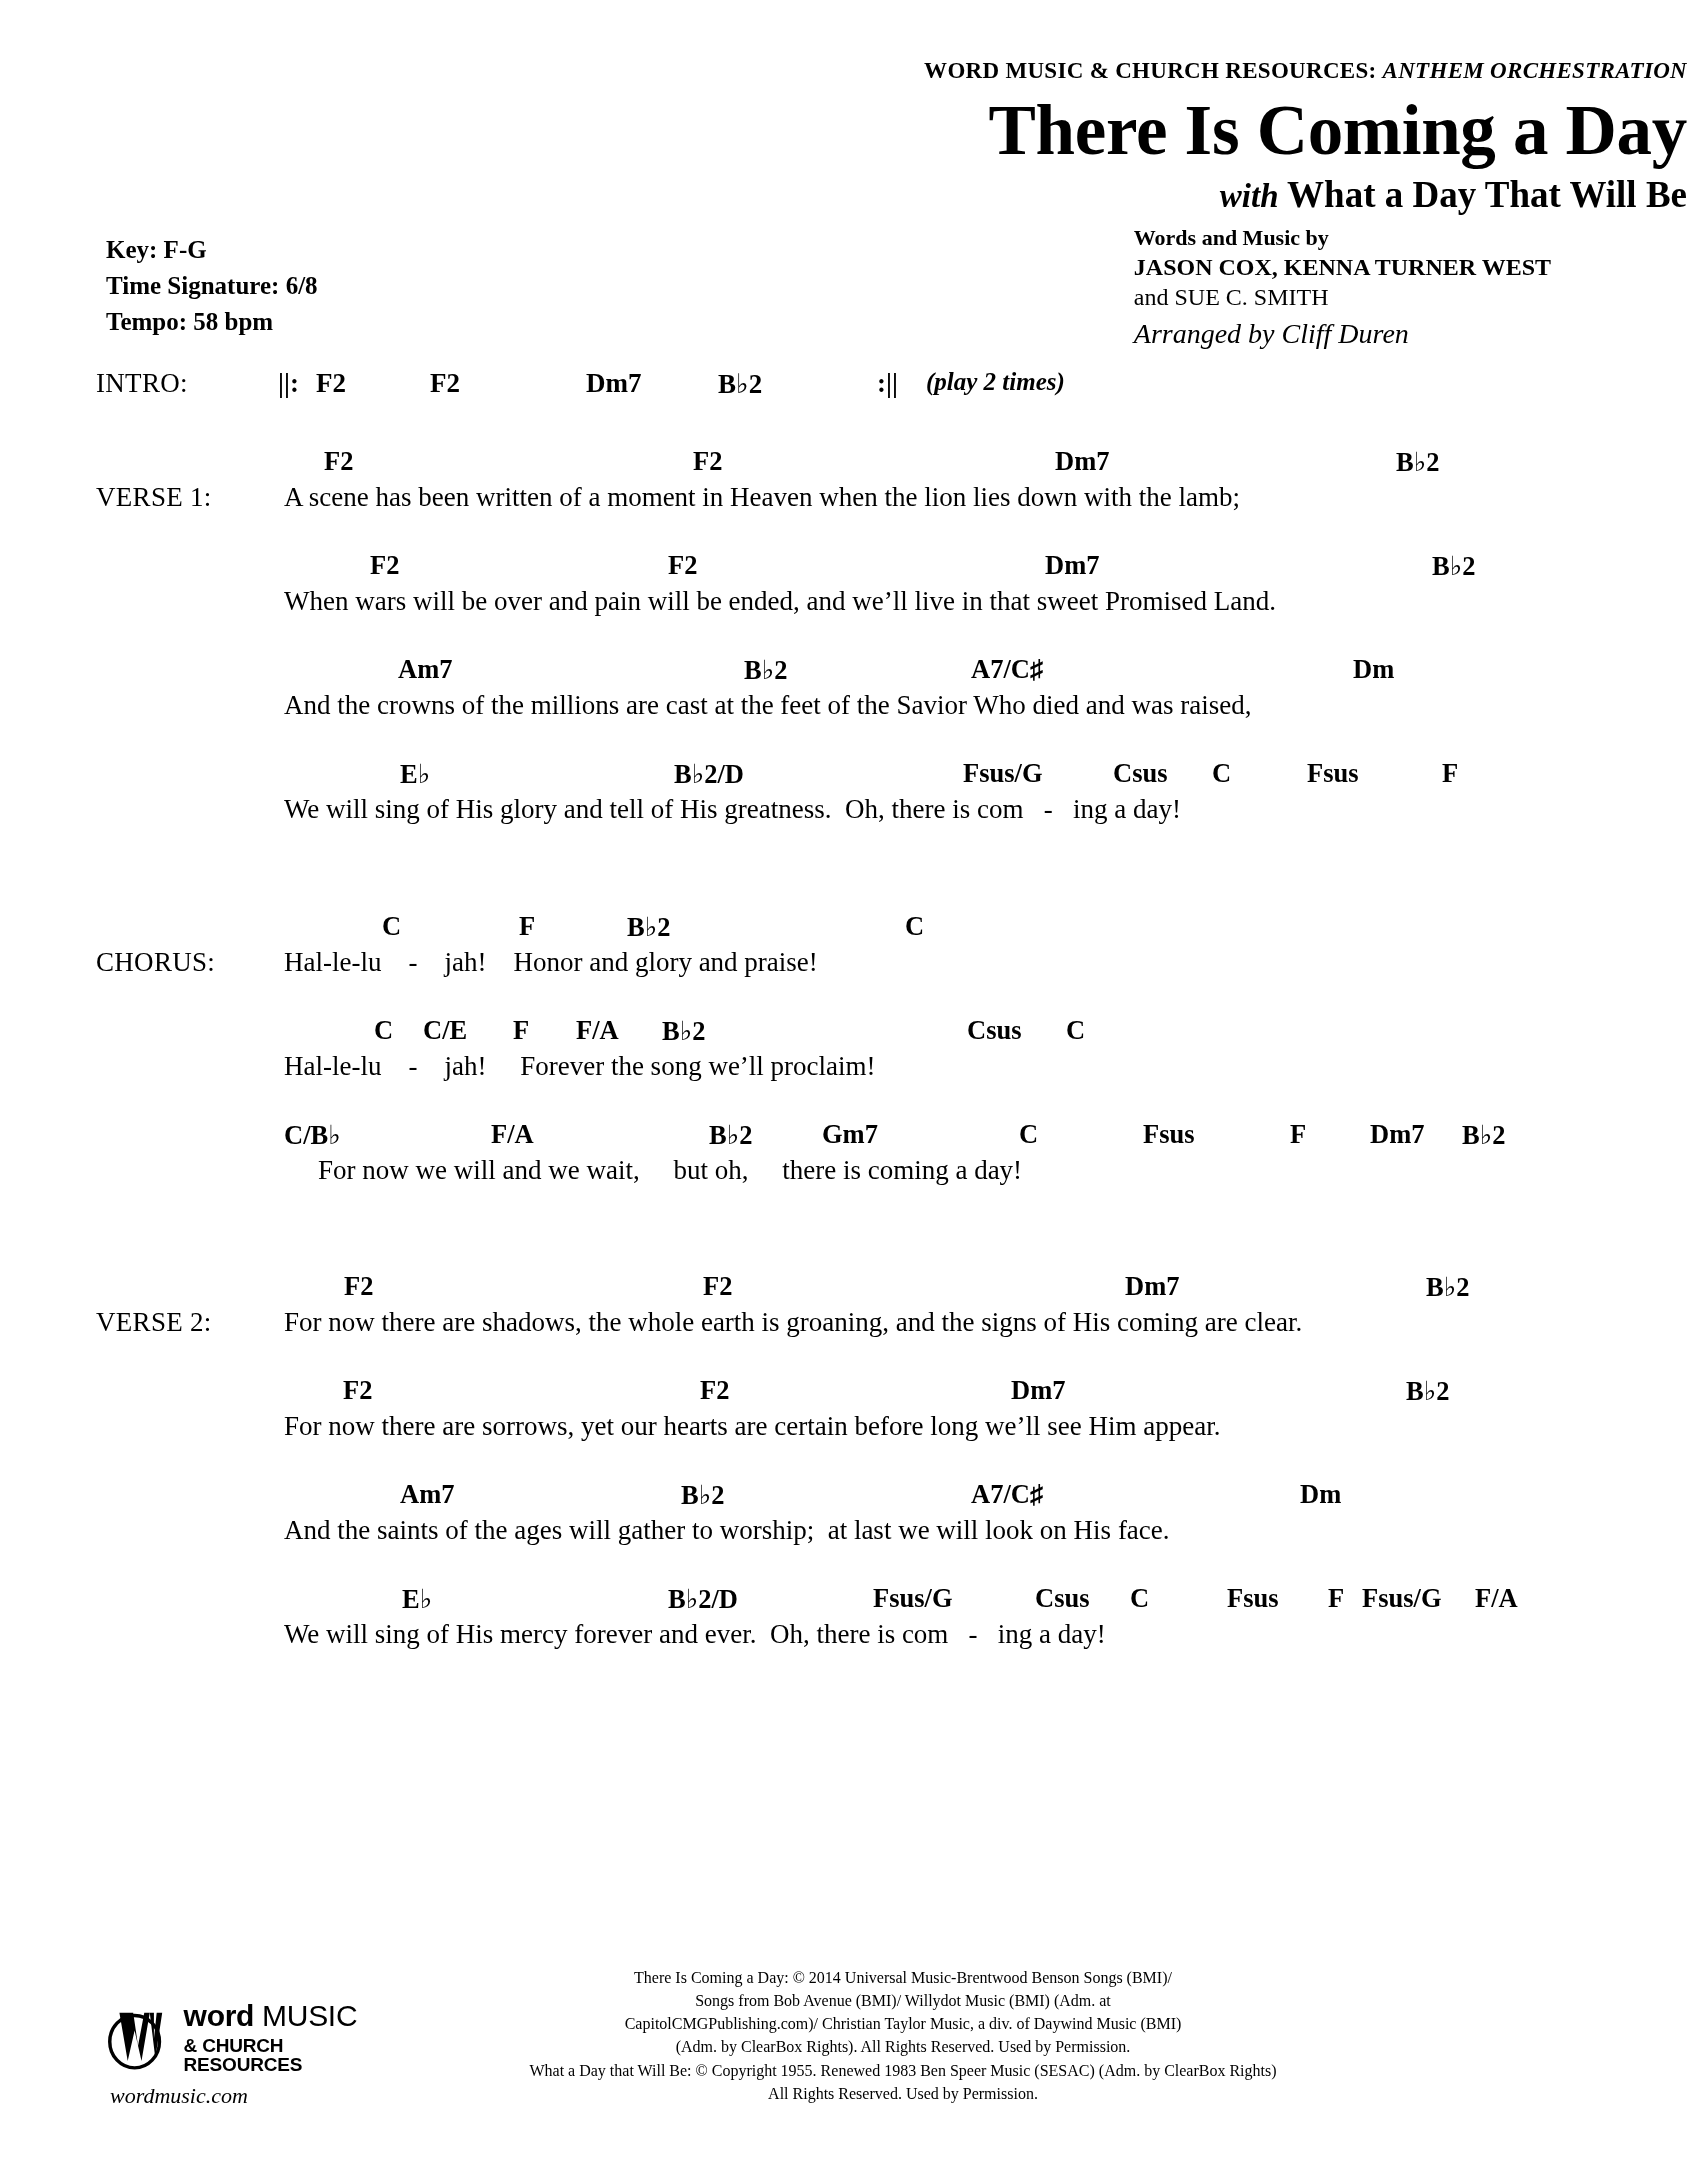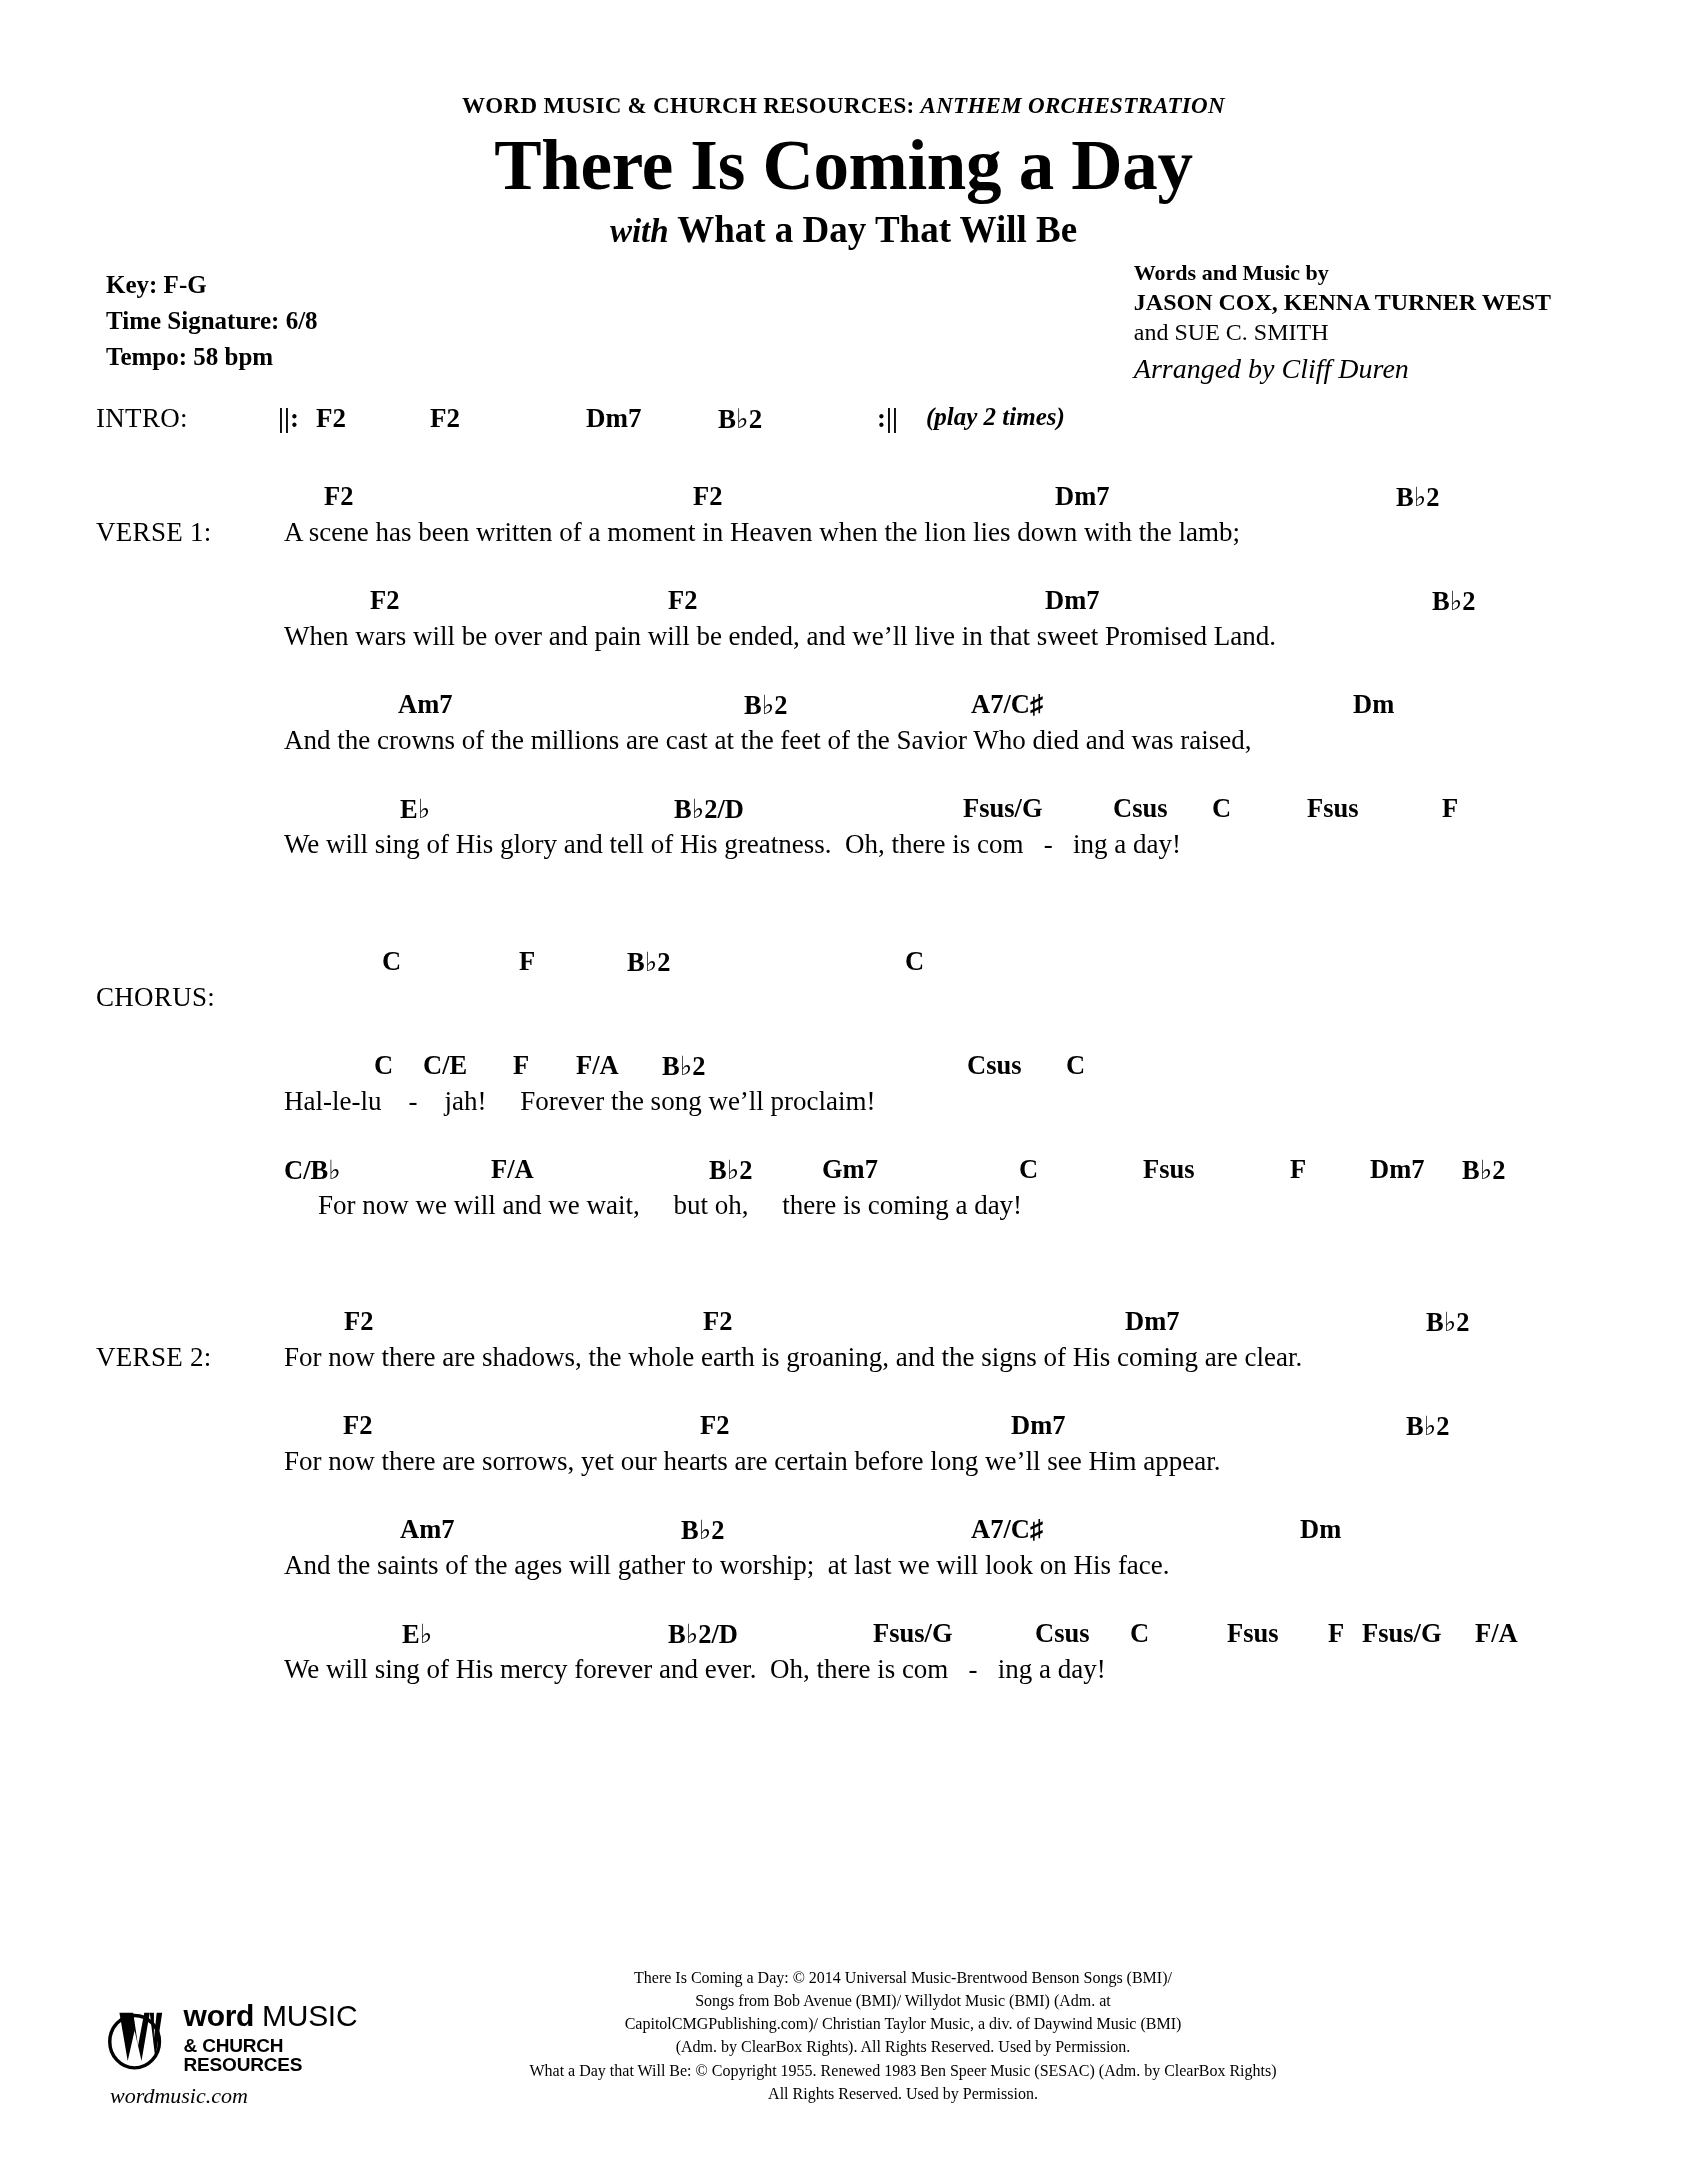--- a/index.html
+++ b/index.html
@@ -18,22 +18,22 @@
   .page {
     position: relative;
     width: 1687px;
     height: 2183px;
     box-sizing: border-box;
     padding: 0;
   }
 
   
   .header {
-    text-align: center;
-    padding-top: 93px;
+    text-align: right;
+    padding-top: 58px;
   }
   .series-line {
     font-size: 23px;
     font-weight: bold;
     letter-spacing: 0.3px;
   }
   .series-line .ital {
     font-style: italic;
   }
   .main-title {
@@ -279,20 +279,21 @@
     <div class="line-block" style="margin-top:79px;">
 
       <div class="chordline">
         <span class="chord" style="left:382px;">C</span>
         <span class="chord" style="left:519px;">F</span>
         <span class="chord" style="left:627px;">B♭2</span>
         <span class="chord" style="left:905px;">C</span>
       </div>
       <div class="lyricline">
         <span class="label">CHORUS:</span>
+        <span class="lyr" style="left:284px;">Hal-le-lu    -    jah!    Honor and glory and praise!</span>
       </div>
 
       <div class="chordline" style="margin-top:30px;">
         <span class="chord" style="left:374px;">C</span>
         <span class="chord" style="left:423px;">C/E</span>
         <span class="chord" style="left:513px;">F</span>
         <span class="chord" style="left:576px;">F/A</span>
         <span class="chord" style="left:662px;">B♭2</span>
         <span class="chord" style="left:967px;">Csus</span>
         <span class="chord" style="left:1066px;">C</span>

